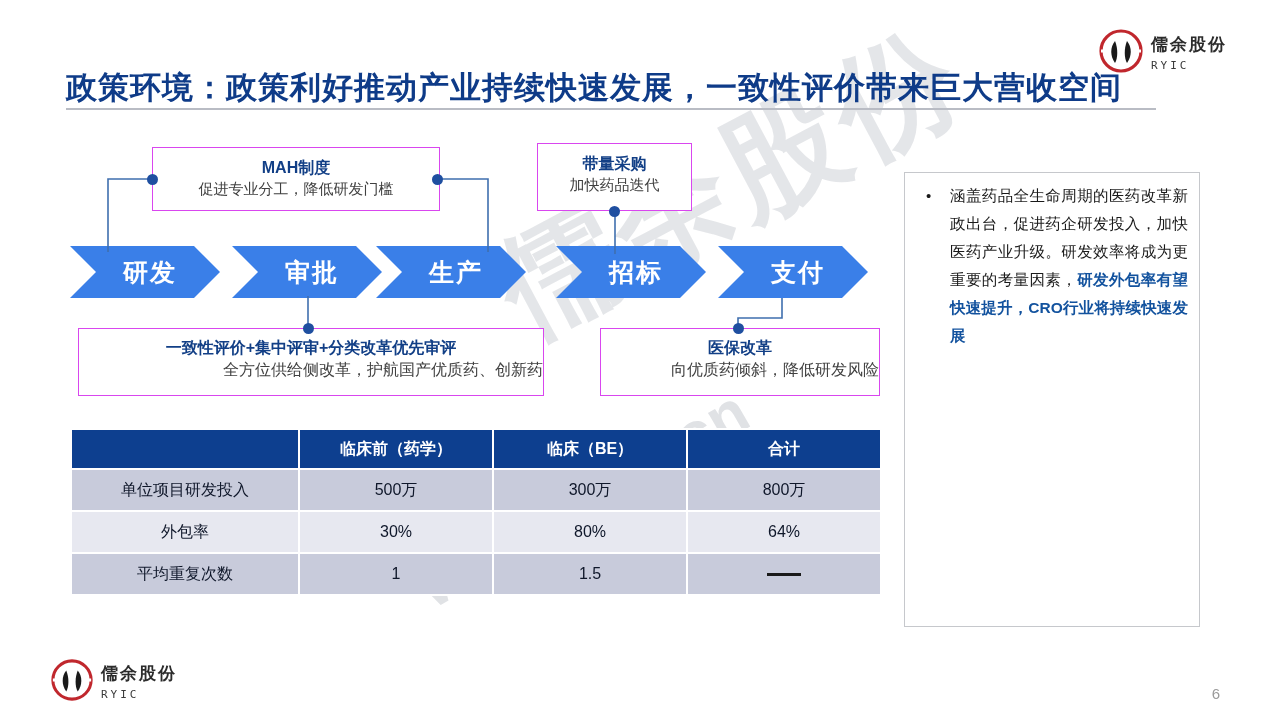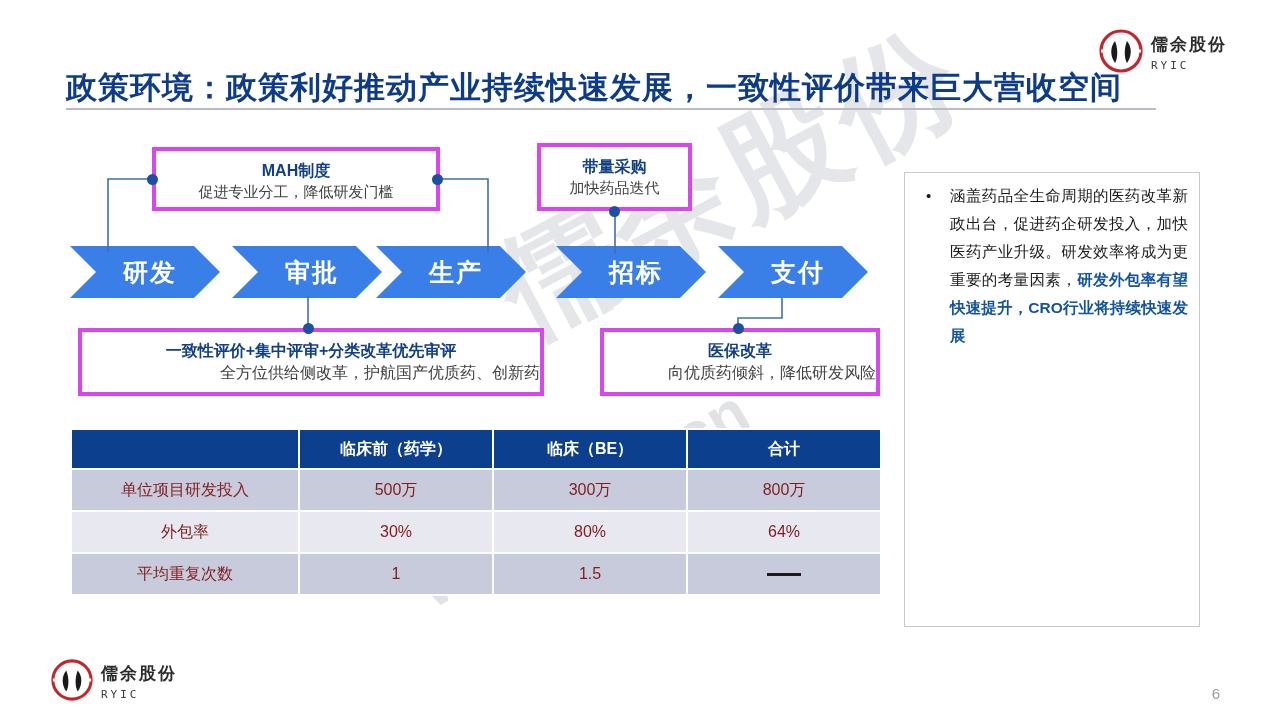--- a/index.html
+++ b/index.html
@@ -33,21 +33,21 @@
   .logo-top{left:1098px;top:28px;}
   .logo-bot{left:50px;top:658px;}
   .logo-mark{position:relative;flex:0 0 auto;}
   .logo-text{display:flex;flex-direction:column;line-height:1;}
   .logo-cn{font-size:17px;font-weight:700;color:#2b2b2b;letter-spacing:2px;
      font-family:"DejaVu Serif","Liberation Serif",serif;}
   .logo-en{font-size:11px;font-weight:400;color:#3a3a3a;letter-spacing:3px;
      font-family:"DejaVu Sans Mono","Liberation Mono",monospace;margin-top:7px;}
 
   
-  .nbox{position:absolute;border:4px solid #d946ef;background:#ffffff;
+  .nbox{position:absolute;border:1px solid #d946ef;background:#ffffff;
         box-sizing:border-box;text-align:center;z-index:14;}
   .nbox .l1{font-size:16px;font-weight:700;color:#123f86;line-height:1.35;}
   .nbox .l2{font-size:15px;font-weight:400;color:#404040;line-height:1.35;}
   #box-mah{left:152px;top:147px;width:288px;height:64px;padding-top:9px;}
   #box-vbp{left:537px;top:143px;width:155px;height:68px;padding-top:9px;}
 
   
   #box-cons{left:78px;top:328px;width:466px;height:68px;padding-top:8px;}
   #box-insr{left:600px;top:328px;width:280px;height:68px;padding-top:8px;}
   #box-cons .l1,#box-insr .l1{font-size:16px;}
@@ -63,21 +63,21 @@
     display:flex;align-items:center;justify-content:center;z-index:12;
     clip-path:polygon(0 0, calc(100% - 26px) 0, 100% 50%, calc(100% - 26px) 100%, 0 100%, 26px 50%);
   }
   .chev span{font-size:25px;font-weight:700;color:#ffffff;letter-spacing:2px;
      margin-left:10px;}
 
   
   .tbl{position:absolute;left:70px;top:428px;width:810px;z-index:12;
        border-collapse:collapse;table-layout:fixed;}
   .tbl th,.tbl td{border:2px solid #ffffff;text-align:center;
-       font-size:16px;color:#7f1d1d;height:40px;padding:0;}
+       font-size:16px;color:#0f172a;height:40px;padding:0;}
   .tbl th{background:#0d3f8f;color:#ffffff;font-weight:700;height:38px;}
   .tbl th.blank{background:#0d3f8f;}
   .tbl td.rowhdr{font-weight:400;}
   .tbl tr.r-dark td{background:#c8cbdb;}
   .tbl tr.r-light td{background:#e7e8f0;}
   .tbl col.c0{width:228px;}
   .tbl col.c1{width:194px;}
   .tbl col.c2{width:194px;}
   .tbl col.c3{width:194px;}
   .dash{display:inline-block;width:34px;height:3px;background:#1a1a1a;

